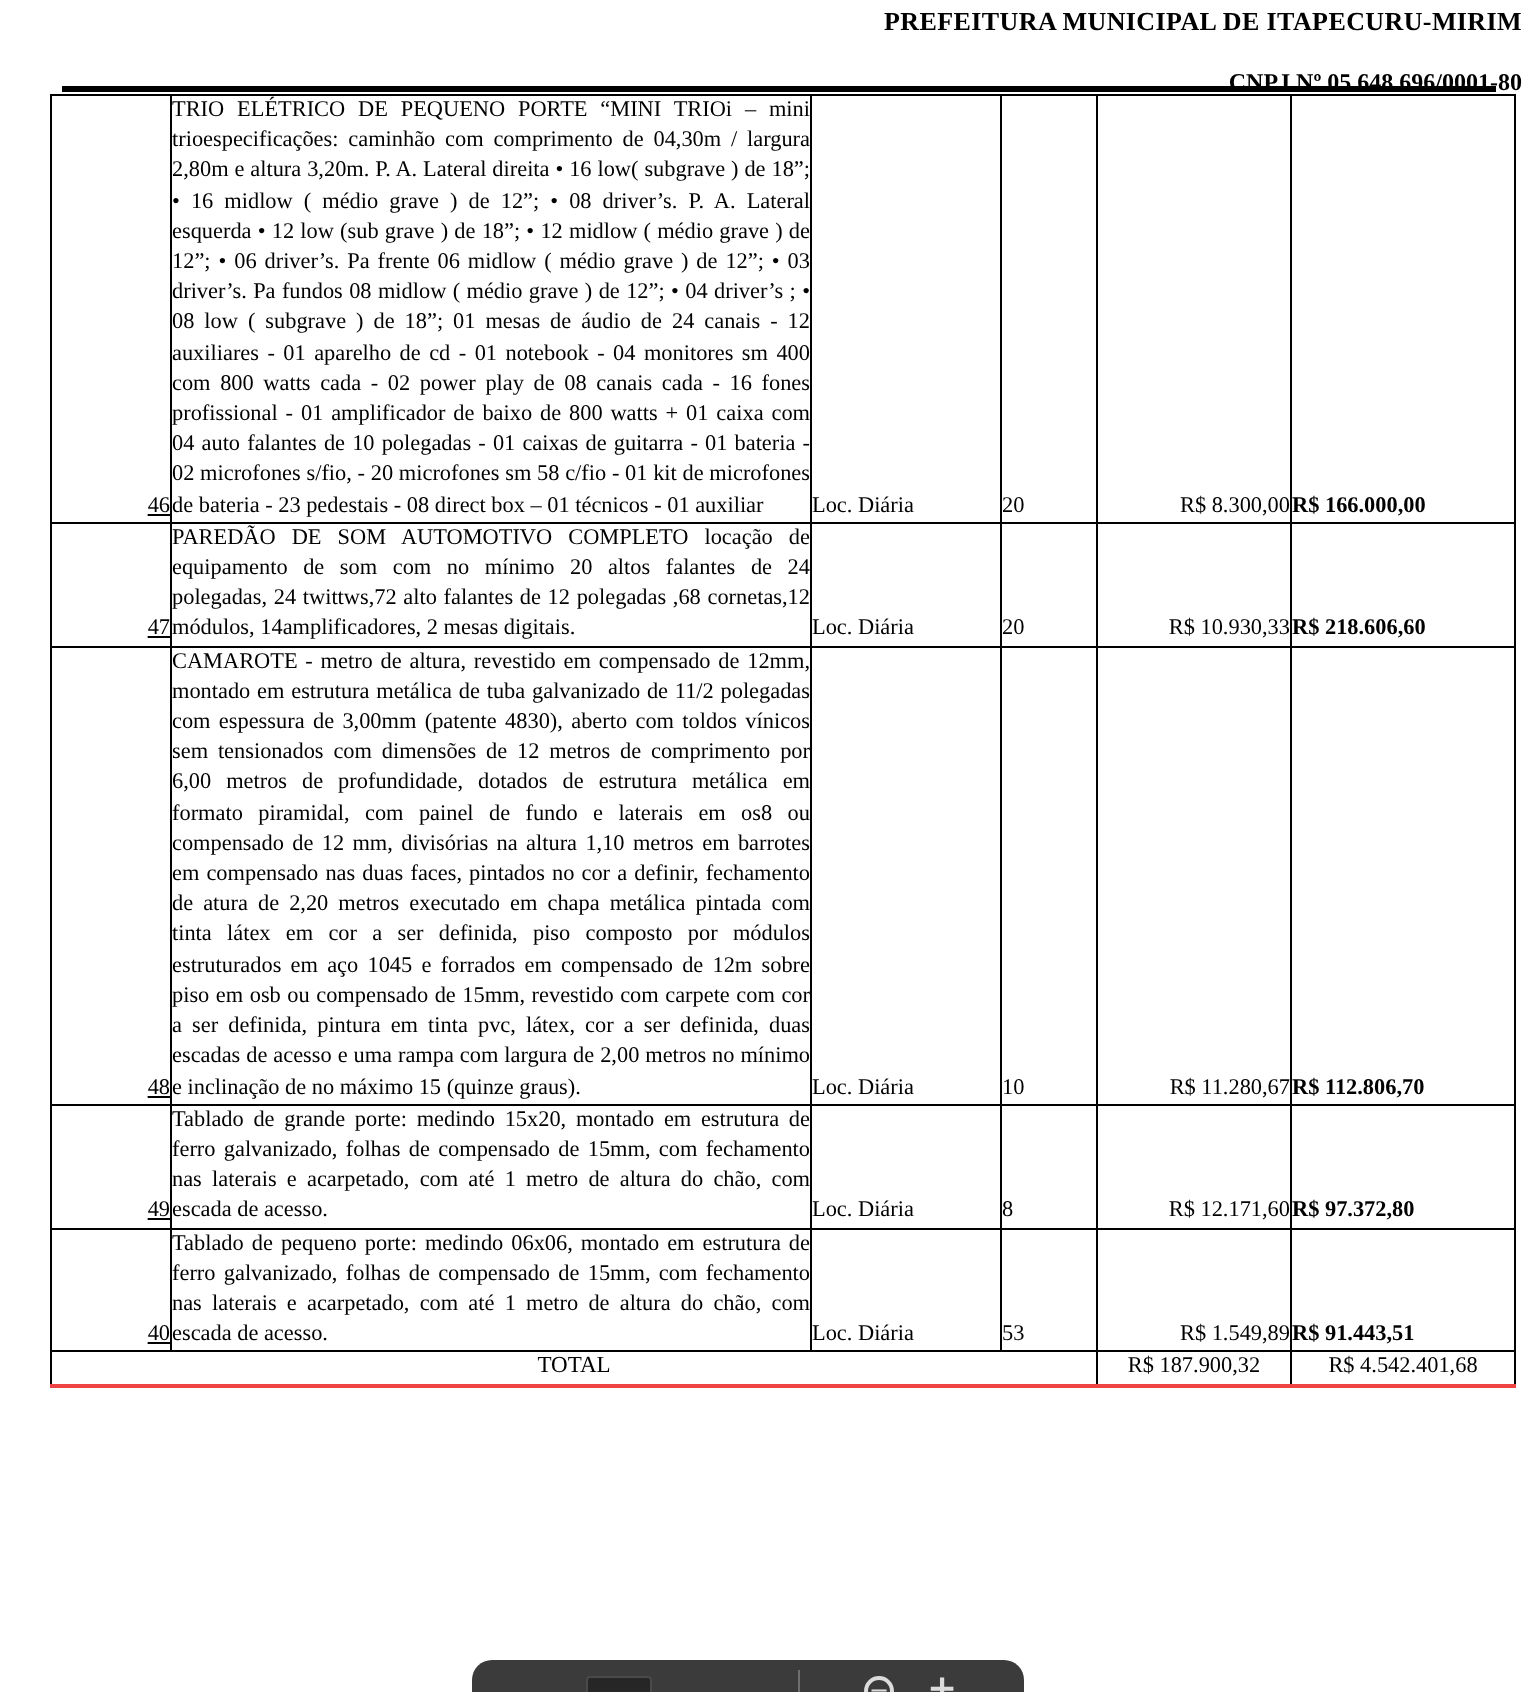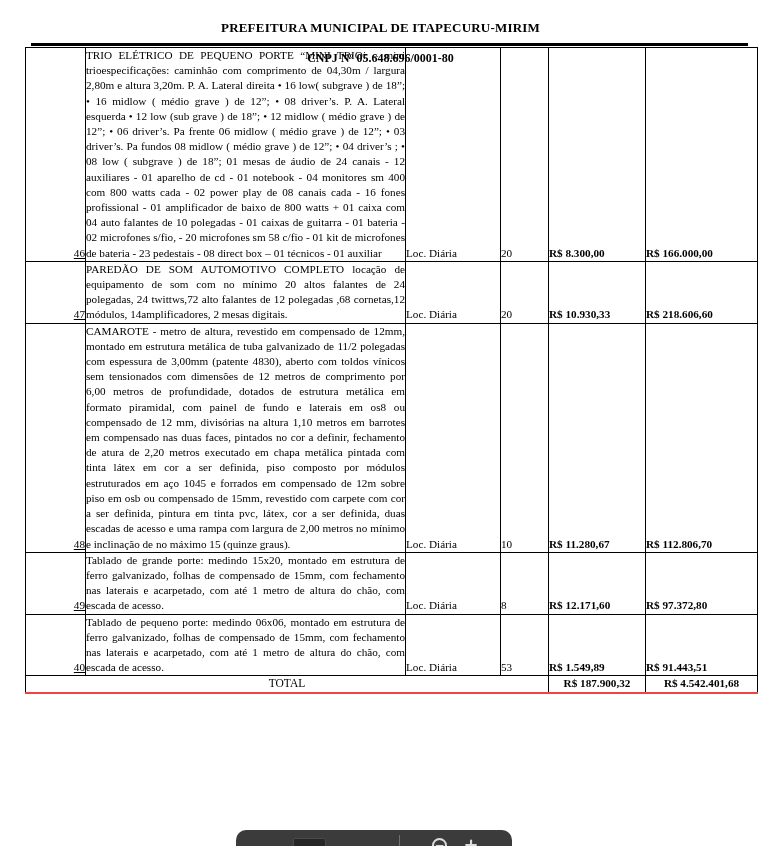--- a/index.html
+++ b/index.html
@@ -4,41 +4,41 @@
 <style>
   * { margin:0; padding:0; box-sizing:border-box; }
   html,body { background:#ffffff; }
   body {
     position:relative;
     width:761px; height:846px;
     overflow:hidden;
     font-family:"Liberation Serif", serif;
     color:#000;
   }
-  .doc-header { position:absolute; top:20px; left:0; width:761px; text-align:center; }
+  .doc-header { position:absolute; top:3px; left:0; width:761px; text-align:right; }
   .doc-header .title { font-size:13px; font-weight:bold; letter-spacing:.2px; }
   .doc-header .cnpj  { font-size:12px; font-weight:bold; margin-top:15px; }
   .header-rule { position:absolute; left:31px; top:43px; width:717px; height:3px; background:#000; }
 
   table.items {
     position:absolute; left:25px; top:47px;
     width:732px;
     border-collapse:collapse; table-layout:fixed;
     font-size:11.2px; line-height:15.2px;
   }
   table.items td { border:1px solid #000; vertical-align:bottom; padding:0; }
   td.c-item  { width:60px;  text-align:right; padding-right:4px; padding-bottom:1px;text-decoration:underline; }
   td.c-desc  { width:320px; text-align:justify; vertical-align:top; padding:0 3px; }
   td.c-unit  { width:95px;  text-align:left;  padding-left:5px;  padding-bottom:1px; }
   td.c-qty   { width:48px;  text-align:left; padding-right:5px; padding-bottom:1px; }
-  td.c-price { width:97px;  text-align:left; padding-right:7px; padding-bottom:1px; font-weight:bold; }
+  td.c-price { width:97px;  text-align:right; padding-right:7px; padding-bottom:1px; font-weight:normal; }
   td.c-total { width:112px; text-align:left; padding-right:7px; padding-bottom:1px; font-weight:bold; }
   tr.total-row td { border-bottom:2px solid #ef4444; }
   td.t-label { text-align:center; font-size:11.5px; padding:0; height:16px; }
-  td.t-sum   { text-align:center; font-weight:bold; padding:0;margin-left:16px; }
+  td.t-sum   { text-align:center; font-weight:normal; padding:0;margin-left:16px; }
 
   .pdf-toolbar {
     position:absolute; left:236px; top:830px;
     width:276px; height:34px;
     background:#3b3b3b;
     border-radius:10px;
     z-index:10;
   }
   .pdf-toolbar .page-input {
     position:absolute; left:57px; top:8px;

